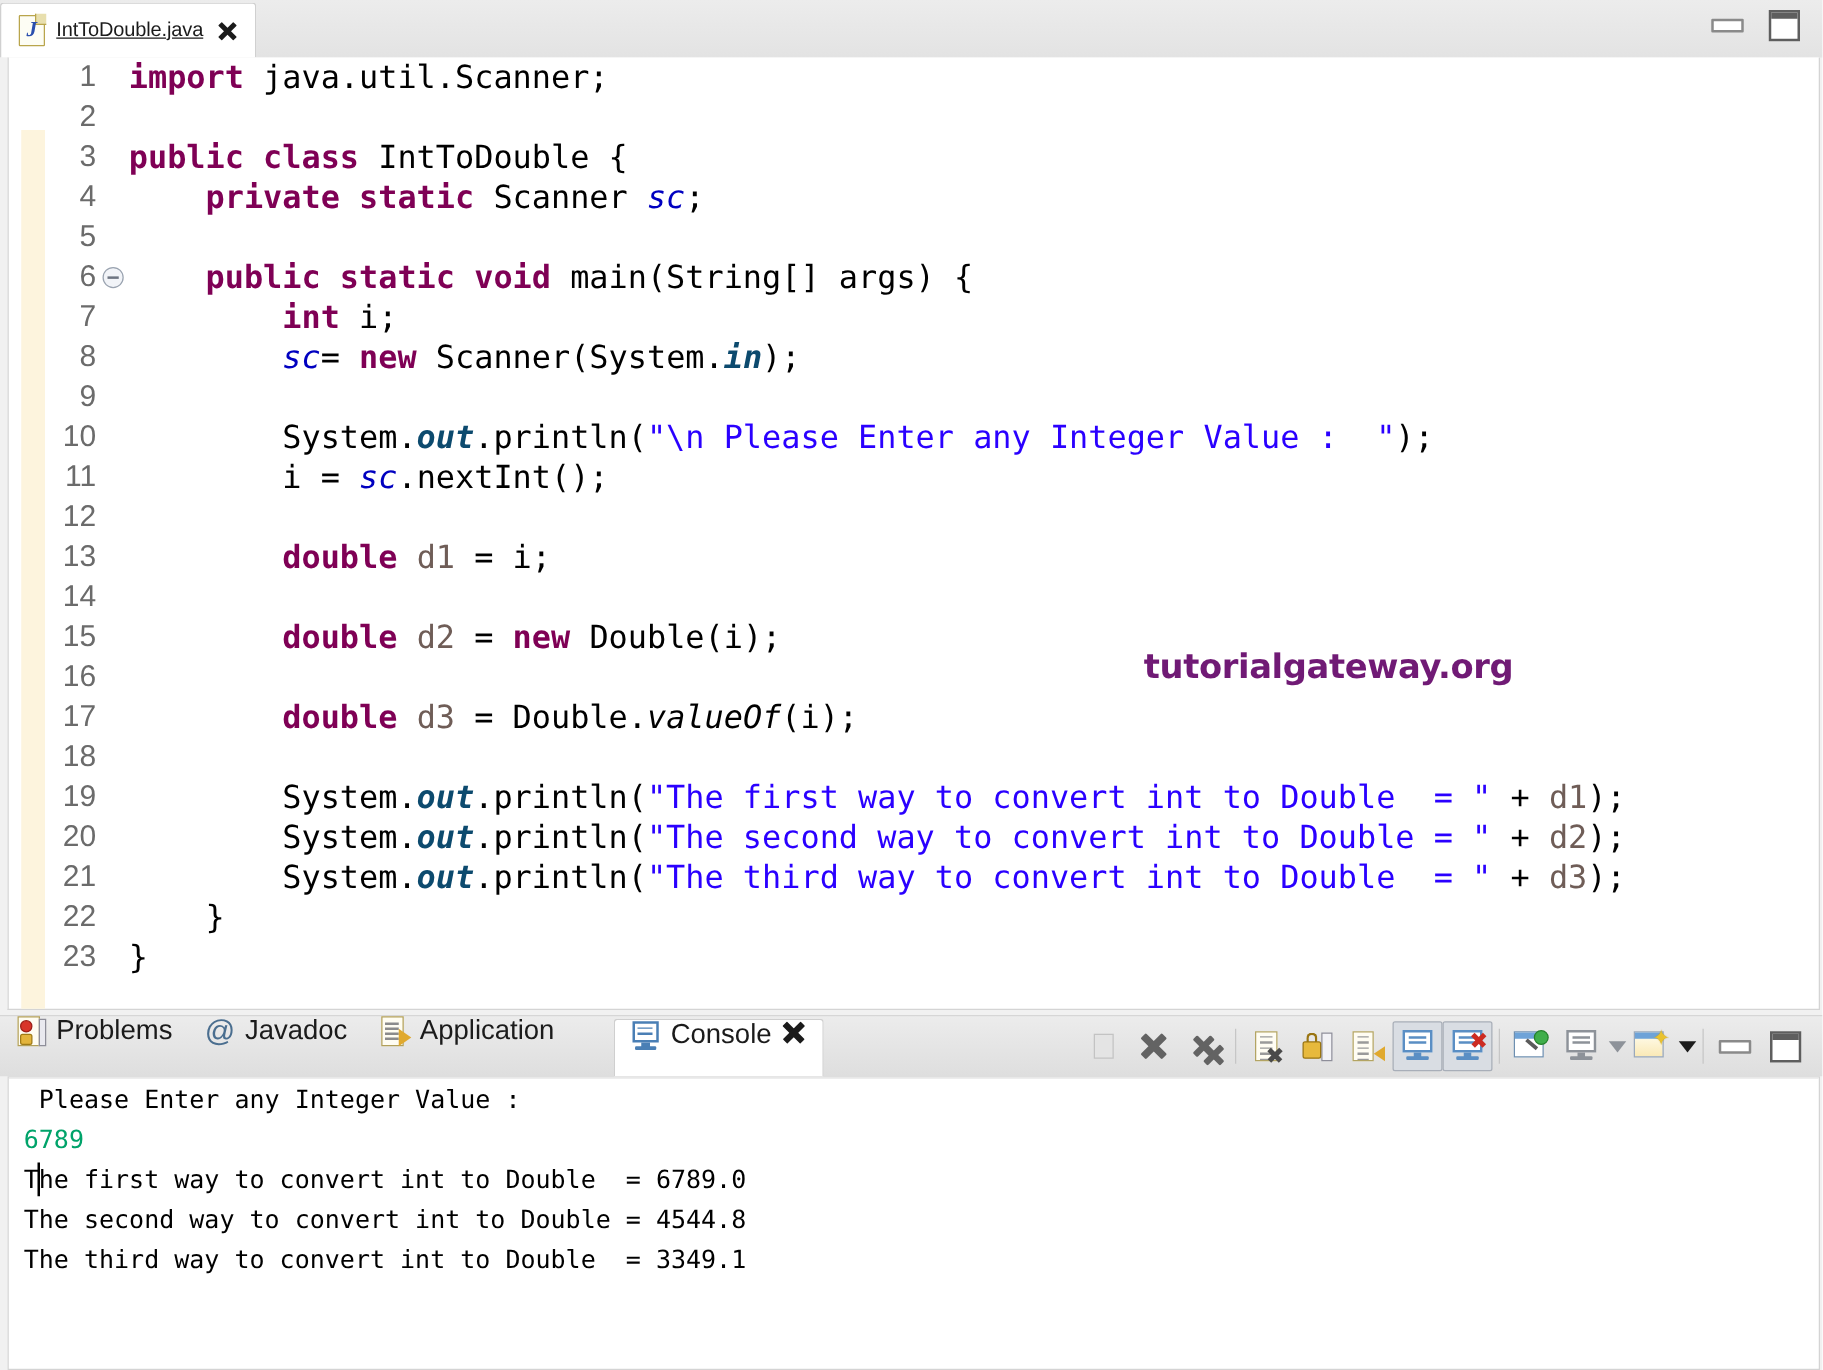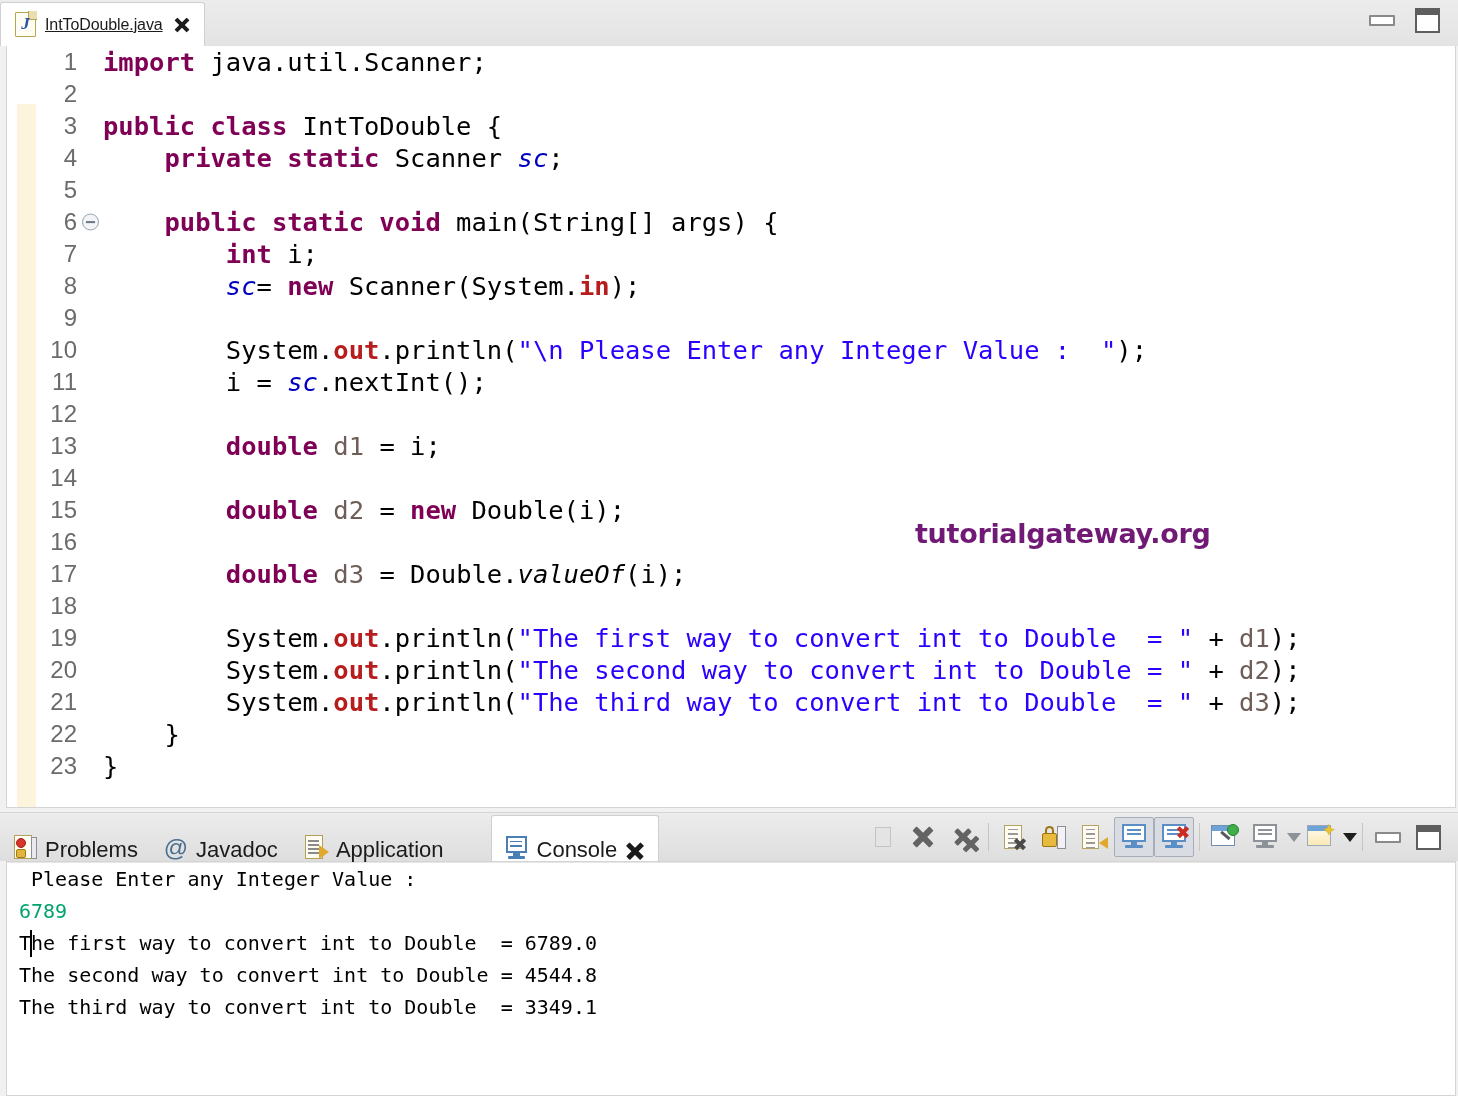--- a/index.html
+++ b/index.html
@@ -171,21 +171,21 @@
     position: absolute;
     left: 5px; top: 50%;
     transform: translateY(-50%);
     width: 9px; height: 1.8px;
     background: #6e7582;
   }
   .ctext { flex: 1 1 auto; color: #000000; }
 
   .kw   { color: #7f0055; font-weight: bold; }
   .str  { color: #2a00ff; }
-  .fld  { color: #b91c1c; font-weight: bold; }
+  .fld  { color: #0c4a6e; font-style: italic; font-weight: bold; }
   .fld2 { color: #0000c0; font-style: italic; }
   .lv   { color: #6f5d57; }
   .mth  { font-style: italic; color: #000; }
 
   .watermark {
     position: absolute;
     left: 908px; top: 472px;
     font-family: "DejaVu Sans", sans-serif;
     font-size: 27px;
     font-weight: bold;
@@ -201,21 +201,21 @@
     padding-top: 4px;
   }
   .console-tabrow {
     height: 48px;
     display: flex; align-items: stretch;
     background: linear-gradient(#ececec, #dedede);
     border-top: 1px solid #d6d6d6;
     position: relative;
   }
   .vtab {
-    display: flex; align-items: flex-end;
+    display: flex; align-items: flex-start;
     gap: 8px;
     padding: 0 13px;
     font-size: 22px;
     color: #1b1b1b;
     white-space: nowrap;
     background: transparent;
   }
   .vtab.active {
     background: #ffffff;
     border-top: 1px solid #cfcfcf;

